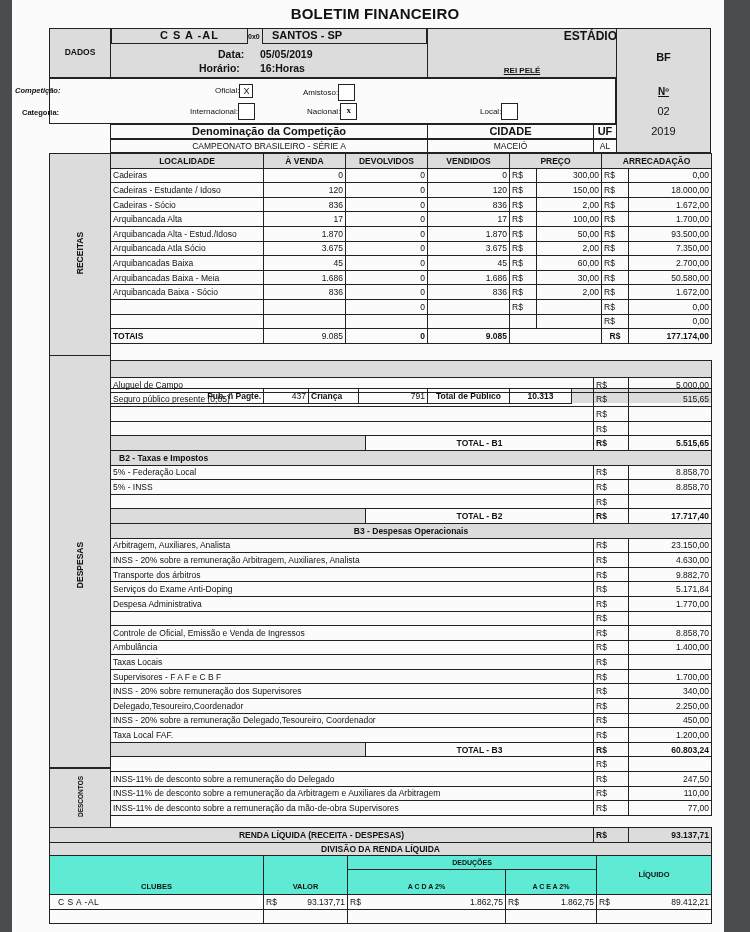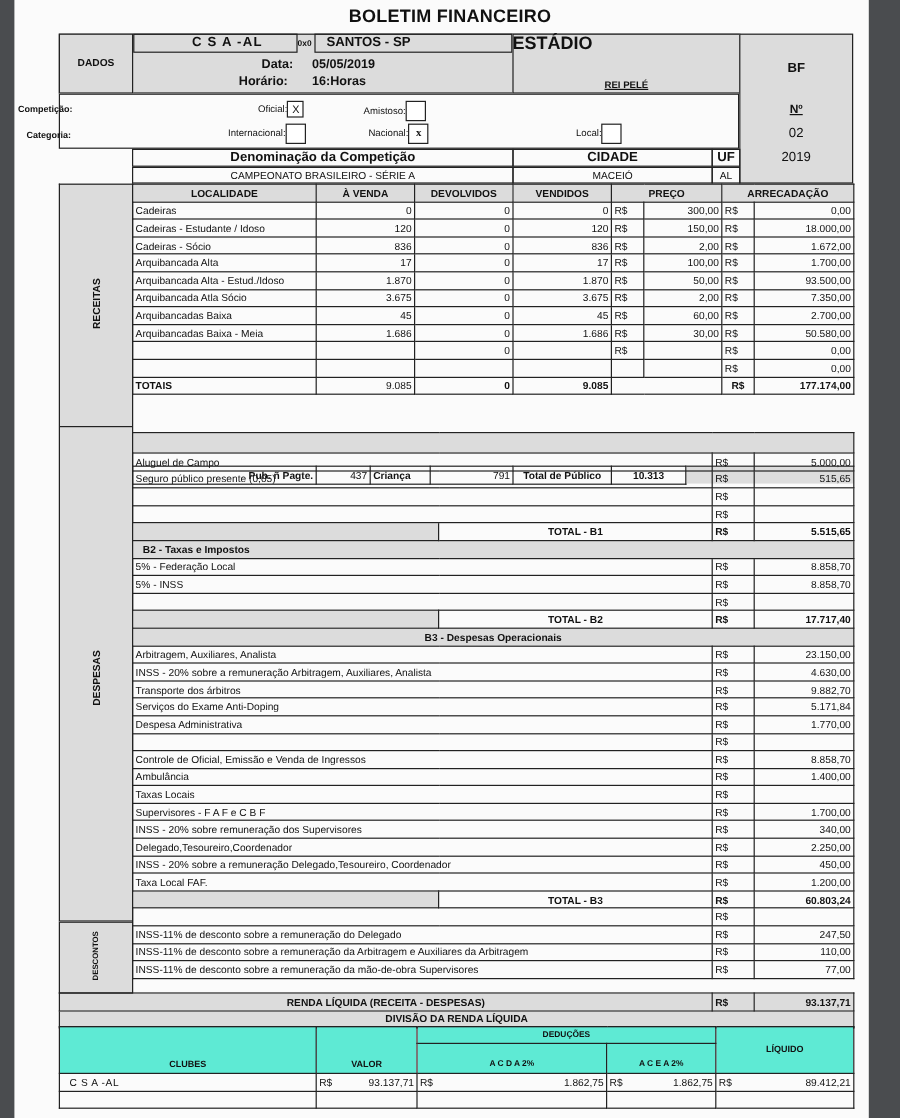--- a/index.html
+++ b/index.html
@@ -33,31 +33,31 @@
 <div class="box" style="left:111px;top:28px;width:137px;height:16px;"></div>
 <div class="t b" style="left:160px;top:30px;font-size:11px;letter-spacing:1px;">C  S  A  -AL</div>
 <div class="t b" style="left:248px;top:31px;font-size:7px;">0x0</div>
 <div class="box" style="left:262px;top:28px;width:165px;height:16px;"></div>
 <div class="t b" style="left:272px;top:30px;font-size:11px;">SANTOS - SP</div>
 <div class="t b" style="left:218px;top:49px;font-size:10.5px;">Data:</div>
 <div class="t b" style="left:260px;top:49px;font-size:10.5px;">05/05/2019</div>
 <div class="t b" style="left:199px;top:63px;font-size:10.5px;">Horário:</div>
 <div class="t b" style="left:260px;top:63px;font-size:10.5px;">16:Horas</div>
 <div class="box gray" style="left:427px;top:28px;width:190px;height:50px;"></div>
-<div class="t b" style="left:427px;top:31px;width:190px;text-align:left;font-size:15px;">ESTÁDIO</div>
+<div class="t b" style="left:427px;top:31px;width:190px;text-align:right;font-size:12px;">ESTÁDIO</div>
 <div class="t b u" style="left:427px;top:65px;width:190px;text-align:center;font-size:8px;">REI PELÉ</div>
 
 <div class="box gray" style="left:616px;top:28px;width:95px;height:125px;"></div>
 <div class="t b" style="left:616px;top:52px;width:95px;text-align:center;font-size:11px;">BF</div>
 <div class="t b u" style="left:616px;top:86px;width:95px;text-align:center;font-size:10px;">Nº</div>
 <div class="t" style="left:616px;top:106px;width:95px;text-align:center;font-size:11px;">02</div>
 <div class="t" style="left:616px;top:126px;width:95px;text-align:center;font-size:11px;">2019</div>
 
 <div class="box" style="left:49px;top:78px;width:567px;height:46px;background:#fbfbfb;"></div>
-<div class="t b" style="left:15px;top:85px;font-size:7.5px;">Competição:</div>
+<div class="t b" style="left:15px;top:85px;font-size:7.5px;font-style:italic;">Competição:</div>
 <div class="t b" style="left:22px;top:107px;font-size:7.5px;">Categoria:</div>
 <div class="t" style="left:215px;top:84px;font-size:8px;"><span>Oficial:</span><span class="cb">X</span></div>
 <div class="t" style="left:303px;top:84px;font-size:8px;"><span>Amistoso:</span><span class="cb" style="width:15px;height:15px;"></span></div>
 <div class="t" style="left:190px;top:103px;font-size:8px;"><span>Internacional:</span><span class="cb" style="width:15px;height:15px;"></span></div>
 <div class="t" style="left:307px;top:103px;font-size:8px;"><span>Nacional:</span><span class="cb" style="width:15px;height:15px;font-family:'Liberation Serif',serif;font-weight:bold;">x</span></div>
 <div class="t" style="left:480px;top:103px;font-size:8px;"><span>Local:</span><span class="cb" style="width:15px;height:15px;"></span></div>
 
 <div class="box" style="left:110px;top:124px;width:318px;height:15px;"></div>
 <div class="t b" style="left:110px;top:126px;width:318px;text-align:center;font-size:11px;">Denominação da Competição</div>
 <div class="box" style="left:110px;top:139px;width:318px;height:14px;"></div>
@@ -174,20 +174,30 @@
         <td>Arquibancadas Baixa - Meia</td>
         <td class="r">1.686</td>
         <td class="r">0</td>
         <td class="r">1.686</td>
         <td>R$</td>
         <td class="r">30,00</td>
         <td>R$</td>
         <td class="r">50.580,00</td>
       </tr>
       <tr>
+        <td>Arquibancada Baixa - Sócio</td>
+        <td class="r">836</td>
+        <td class="r">0</td>
+        <td class="r">836</td>
+        <td>R$</td>
+        <td class="r">2,00</td>
+        <td>R$</td>
+        <td class="r">1.672,00</td>
+      </tr>
+      <tr>
         <td></td>
         <td class="r"></td>
         <td class="r">0</td>
         <td class="r"></td>
         <td>R$</td>
         <td class="r"></td>
         <td>R$</td>
         <td class="r">0,00</td>
       </tr>
       <tr>

